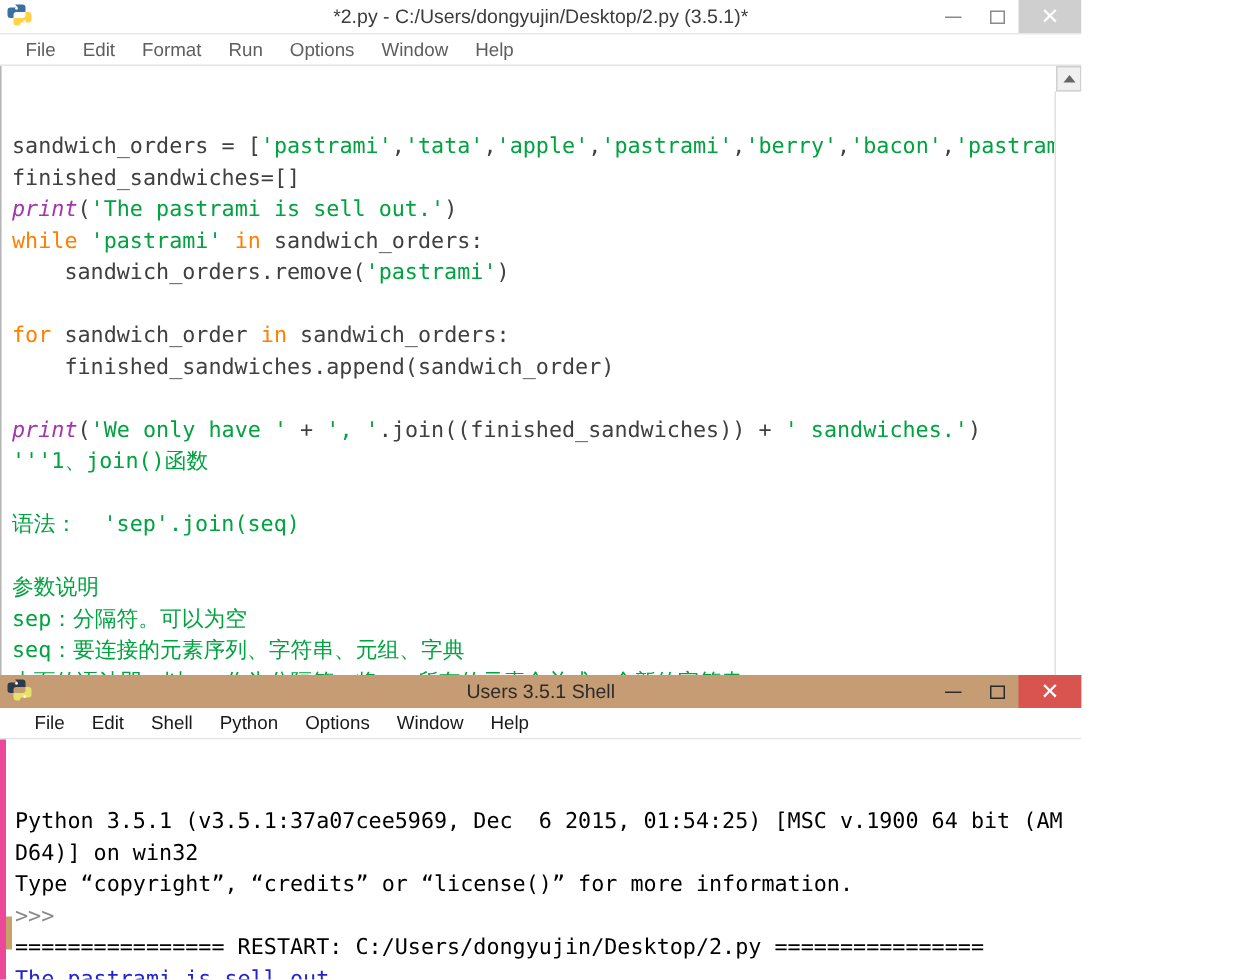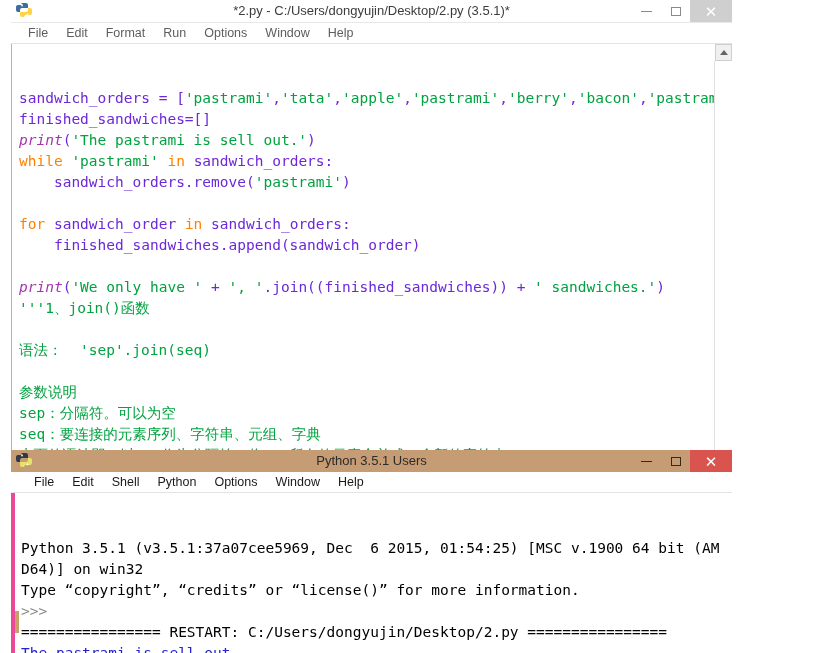--- a/index.html
+++ b/index.html
@@ -7,21 +7,21 @@
     background: #ffffff;
   }
   body {
     width: 824px; height: 653px;
     overflow: hidden;
     font-family: "Liberation Sans", sans-serif;
     -webkit-font-smoothing: none;
   }
 
   
-  .window { position: absolute; left: 0; width: 721px; overflow: hidden; padding-left: 11px; }
+  .window { position: absolute; left: 0; width: 721px; overflow: hidden; }
 
   .titlebar {
     height: 22px;
     display: flex;
     align-items: center;
     position: relative;
   }
   .titlebar.inactive { background: #ffffff; border-bottom: 1px solid #e8e8e8; }
   .titlebar.active   { background: #c69c74; }
 
@@ -95,21 +95,21 @@
     color: #000000;
     border-left: 1px solid #b4b4b4;
     box-sizing: border-box;
   }
   .code-inner { padding: 2px 0 0 7px; }
   .ln { height: 21px; white-space: pre; }
 
   .tok-str  { color: #00a33f; text-align: right; }
   .tok-kw   { color: #ff8000; }
   .tok-bi   { color: #a535ae; font-style: italic; }
-  .tok-def  { color: #6d28d9; }
+  .tok-def  { color: #404040; }
 
   
   .v-scroll-top {
     position: absolute;
     right: 0; top: 0;
     width: 17px; height: 17px;
     background: #f0f0f0;
     border: 1px solid #cfcfcf;
     box-sizing: border-box;
     display: flex; align-items: center; justify-content: center;
@@ -202,21 +202,21 @@
 
   <div class="titlebar active">
     <div class="win-icon">
       <svg width="20" height="20" viewBox="0 0 20 20">
         <path d="M6 3 h5 a2 2 0 0 1 2 2 v3 h-6 a2 2 0 0 0 -2 2 v2 h-2 a2 2 0 0 1 -2 -2 v-3 a2 2 0 0 1 2 -2 h5" fill="#2d3a4a"></path>
         <path d="M9 17 h-2 a2 2 0 0 1 -2 -2 v-3 h6 a2 2 0 0 0 2 -2 v-2 h2 a2 2 0 0 1 2 2 v3 a2 2 0 0 1 -2 2 h-5" fill="#e8e16a"></path>
         <circle cx="7" cy="5.6" r="0.9" fill="#fff"></circle>
         <circle cx="12.5" cy="14.4" r="0.9" fill="#fff"></circle>
       </svg>
     </div>
-    <div class="win-title">Python 3.5.1 Users</div>
+    <div class="win-title">Users 3.5.1 Shell</div>
     <div class="win-buttons">
       <div class="win-btn">
           <span class="glyph-min"></span>
         </div>
       <div class="win-btn">
           <span class="glyph-max"></span>
         </div>
       <div class="win-btn close active-close">
           <span class="glyph-x">✕</span>
         </div>

